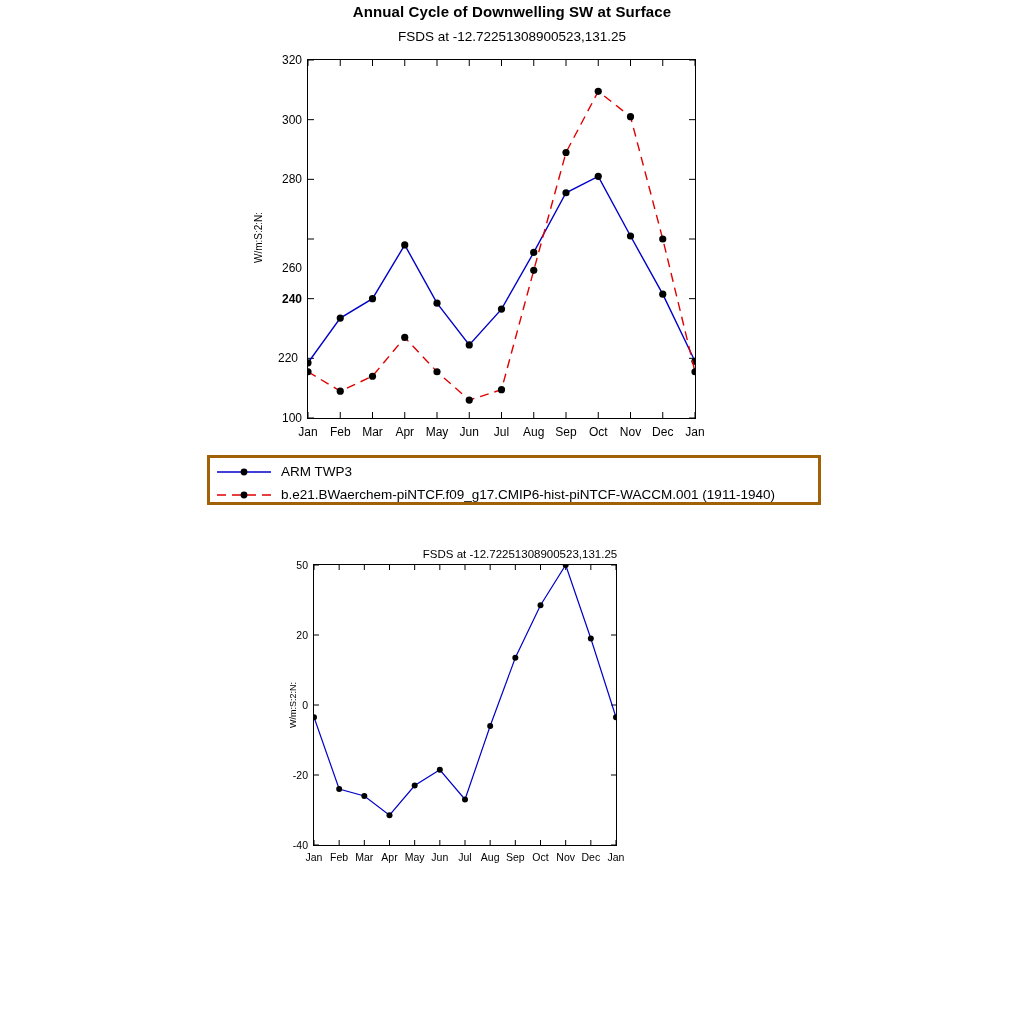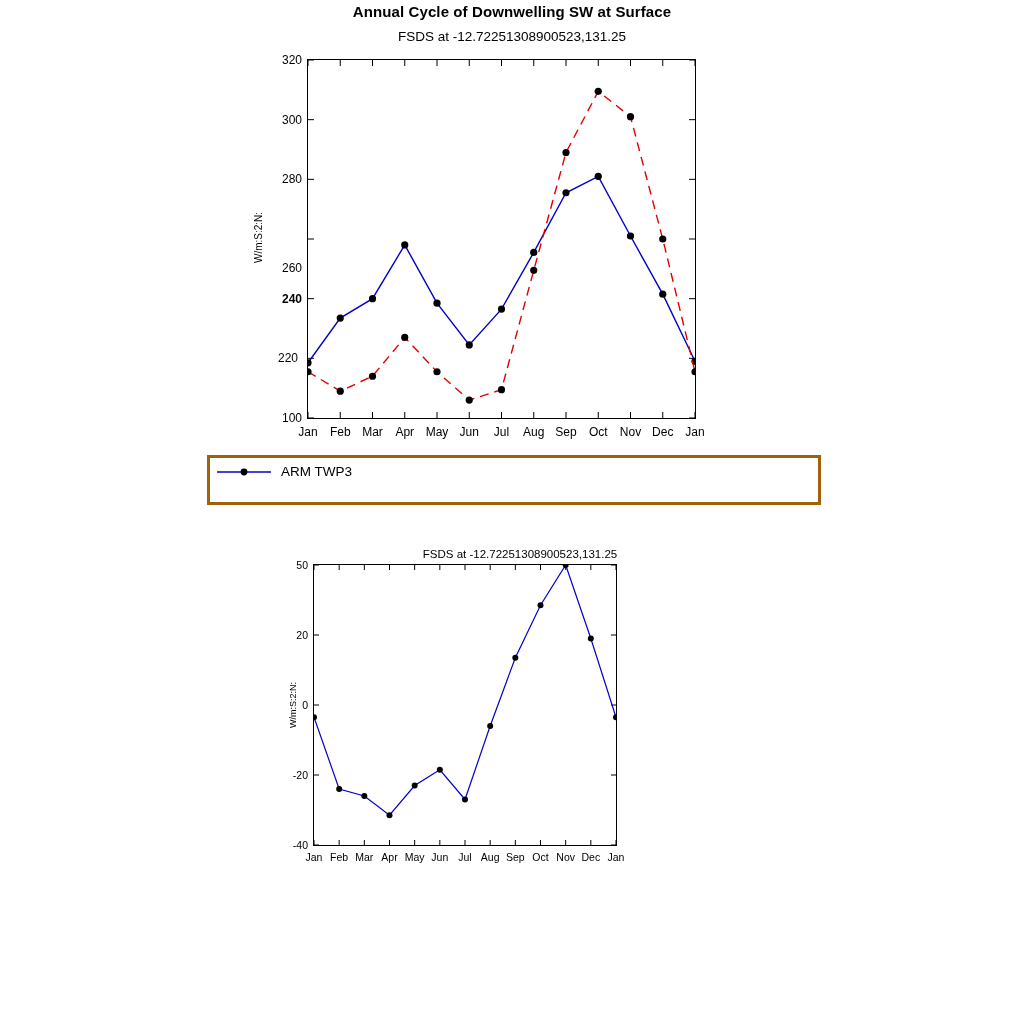--- a/index.html
+++ b/index.html
@@ -190,20 +190,27 @@
   <div class="axis-label-y" style="left:233px; top:232px; transform: rotate(-90deg);">W/m:S:2:N:</div>
 
   <div class="legend" style="left:207px; top:455px; width:614px; height:50px;">
   <div class="legend-row" style="left: 5px; top: 7px;">
         <svg class="legend-sample" width="58" height="12" viewBox="0 0 58 12">
           <line x1="2" y1="6" x2="56" y2="6" stroke="#0000c8" stroke-width="1.6"></line>
           <circle cx="29" cy="6" r="3.4" fill="#000"></circle>
         </svg>
         <span class="legend-label">ARM TWP3</span>
       </div>
+      <div class="legend-row" style="left: 5px; top: 30px;">
+        <svg class="legend-sample" width="58" height="12" viewBox="0 0 58 12">
+          <line x1="2" y1="6" x2="56" y2="6" stroke="#e00000" stroke-width="1.6" stroke-dasharray="9,6"></line>
+          <circle cx="29" cy="6" r="3.4" fill="#000"></circle>
+        </svg>
+        <span class="legend-label">b.e21.BWaerchem-piNTCF.f09_g17.CMIP6-hist-piNTCF-WACCM.001 (1911-1940)</span>
+      </div>
     </div>
 
   <div class="plot" id="panel2-frame" style="left:313px; top:564px; width:304px; height:282px;">
     <svg id="panel2-svg" width="302" height="280" viewBox="0 0 302 280">
         <line x1="0" y1="280" x2="5" y2="280" stroke="#000" stroke-width="1"></line>
         <line x1="297" y1="280" x2="302" y2="280" stroke="#000" stroke-width="1"></line>
         <line x1="0" y1="210" x2="5" y2="210" stroke="#000" stroke-width="1"></line>
         <line x1="297" y1="210" x2="302" y2="210" stroke="#000" stroke-width="1"></line>
         <line x1="0" y1="140" x2="5" y2="140" stroke="#000" stroke-width="1"></line>
         <line x1="297" y1="140" x2="302" y2="140" stroke="#000" stroke-width="1"></line>

